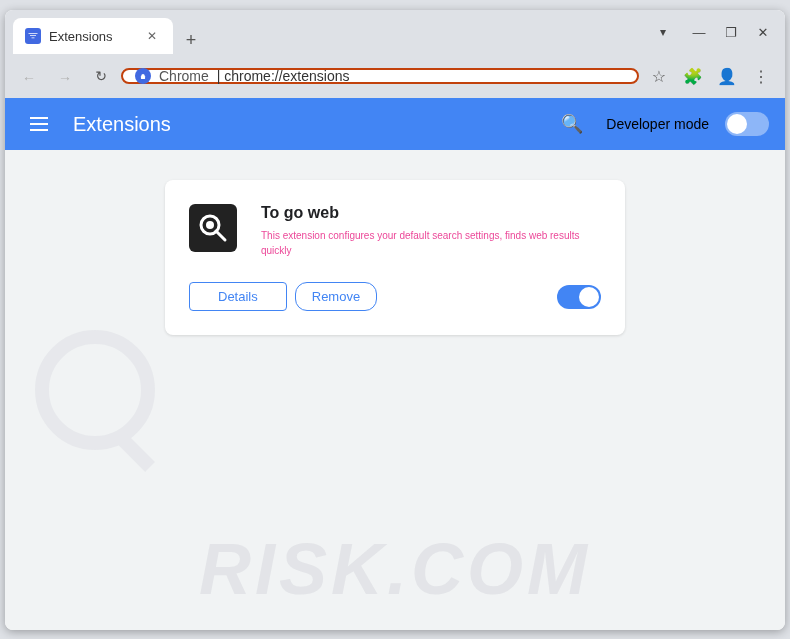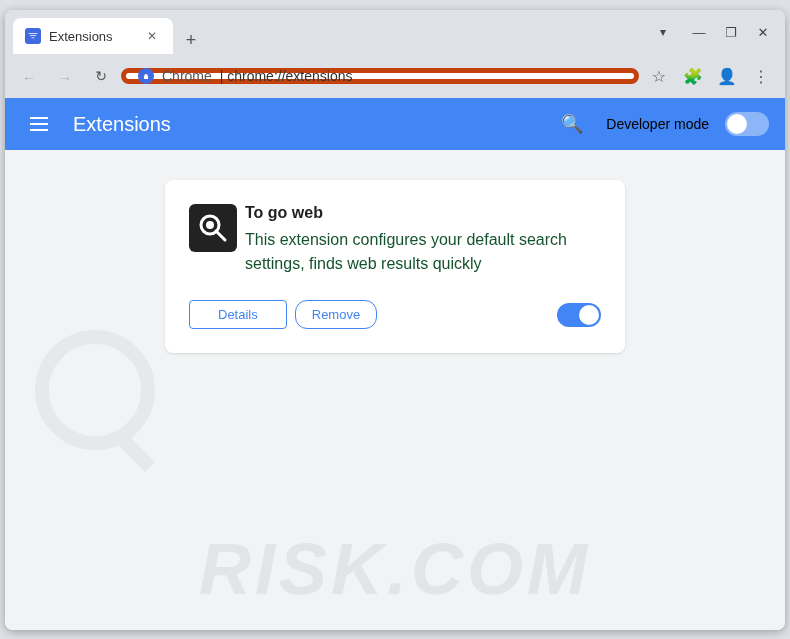--- a/index.html
+++ b/index.html
@@ -151,21 +151,21 @@
 
     .address-bar {
       flex: 1;
       height: 16px;
       background: #fff;
       border-radius: 16px;
       display: flex;
       align-items: center;
       padding: 0 12px;
       gap: 8px;
-      border: 5px solid #c2410c;
+      border: 2px solid #c2410c;
     }
 
     .site-icon {
       width: 16px;
       height: 16px;
       background: #4169e1;
       border-radius: 50%;
       display: flex;
       align-items: center;
       justify-content: center;
@@ -345,21 +345,21 @@
       border-radius: 8px;
       padding: 24px;
       width: 460px;
       box-shadow: 0 1px 3px rgba(0,0,0,0.12);
       position: relative;
       z-index: 1;
     }
 
     .card-top {
       display: flex;
-      gap: 8px;
+      gap: 24px;
       margin-bottom: 24px;
     }
 
     .ext-icon {
       width: 48px;
       height: 48px;
       background: #222;
       border-radius: 6px;
       display: flex;
       align-items: center;
@@ -378,22 +378,22 @@
     }
 
     .ext-name {
       font-size: 16px;
       font-weight: 600;
       color: #202124;
       margin-bottom: 6px;
     }
 
     .ext-desc {
-      font-size: 16px;
-      color: #14532d;
+      font-size: 10px;
+      color: #ec4899;
       line-height: 1.5;
     }
 
     .card-bottom {
       display: flex;
       align-items: center;
       gap: 8px;
     }
 
     .btn-details {

